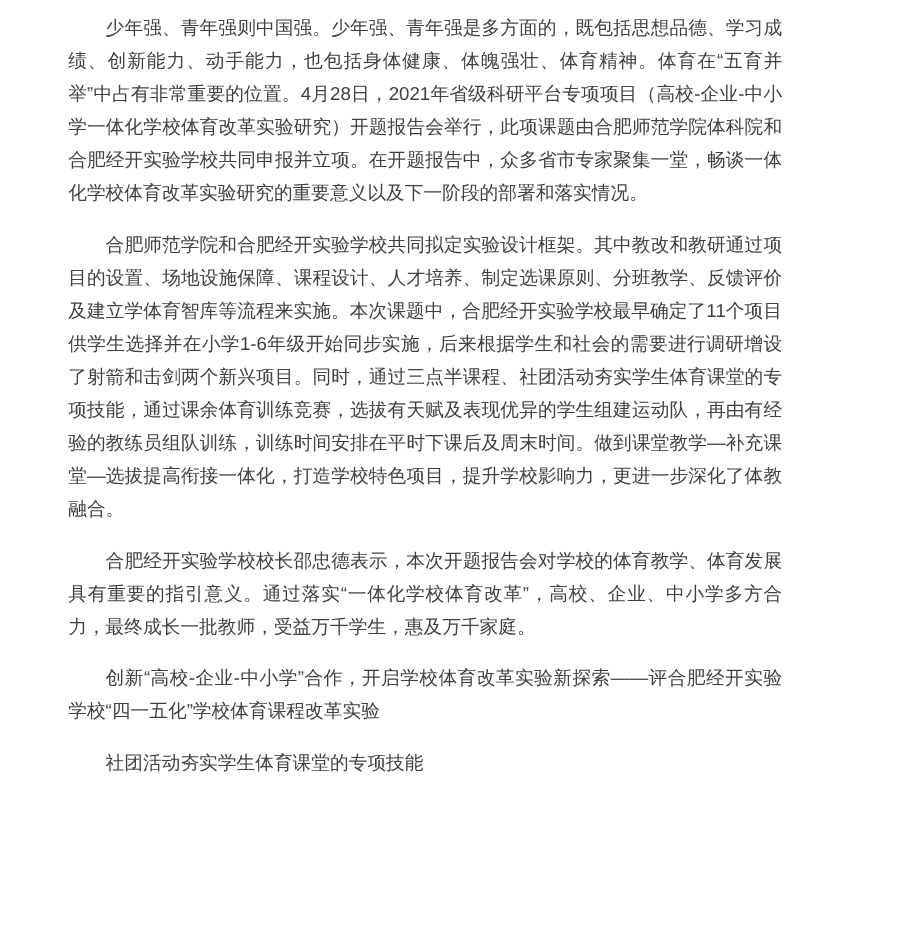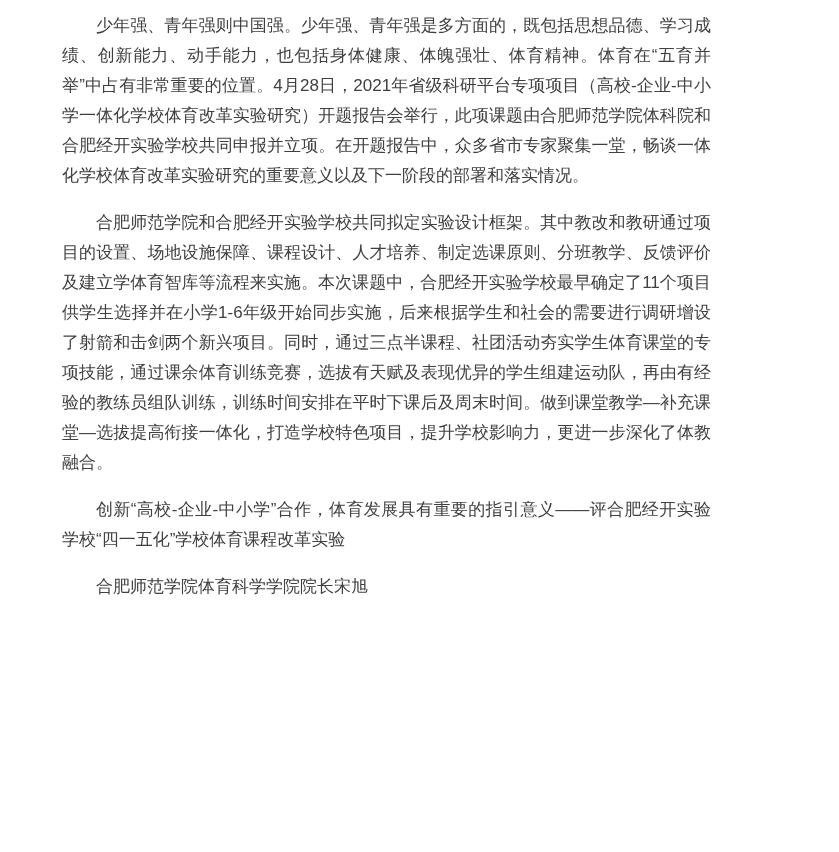--- a/index.html
+++ b/index.html
@@ -27,15 +27,16 @@
     text-indent: 2em;
     word-break: break-all;
   }
 </style>
 </head>
 <body>
 
 <main class="article">
   <p>少年强、青年强则中国强。少年强、青年强是多方面的，既包括思想品德、学习成绩、创新能力、动手能力，也包括身体健康、体魄强壮、体育精神。体育在“五育并举”中占有非常重要的位置。4月28日，2021年省级科研平台专项项目（高校-企业-中小学一体化学校体育改革实验研究）开题报告会举行，此项课题由合肥师范学院体科院和合肥经开实验学校共同申报并立项。在开题报告中，众多省市专家聚集一堂，畅谈一体化学校体育改革实验研究的重要意义以及下一阶段的部署和落实情况。</p>
   <p>合肥师范学院和合肥经开实验学校共同拟定实验设计框架。其中教改和教研通过项目的设置、场地设施保障、课程设计、人才培养、制定选课原则、分班教学、反馈评价及建立学体育智库等流程来实施。本次课题中，合肥经开实验学校最早确定了11个项目供学生选择并在小学1-6年级开始同步实施，后来根据学生和社会的需要进行调研增设了射箭和击剑两个新兴项目。同时，通过三点半课程、社团活动夯实学生体育课堂的专项技能，通过课余体育训练竞赛，选拔有天赋及表现优异的学生组建运动队，再由有经验的教练员组队训练，训练时间安排在平时下课后及周末时间。做到课堂教学—补充课堂—选拔提高衔接一体化，打造学校特色项目，提升学校影响力，更进一步深化了体教融合。</p>
-  <p>创新“高校-企业-中小学”合作，体育发展具有重要的指引意义——评合肥经开实验学校“四一五化”学校体育课程改革实验</p>
-  <p>合肥师范学院体育科学学院院长宋旭</p>
+  <p>合肥经开实验学校校长邵忠德表示，本次开题报告会对学校的体育教学、体育发展具有重要的指引意义。通过落实“一体化学校体育改革”，高校、企业、中小学多方合力，最终成长一批教师，受益万千学生，惠及万千家庭。</p>
+  <p>创新“高校-企业-中小学”合作，开启学校体育改革实验新探索——评合肥经开实验学校“四一五化”学校体育课程改革实验</p>
+  <p>社团活动夯实学生体育课堂的专项技能</p>
 </main>
 
 </body></html>

